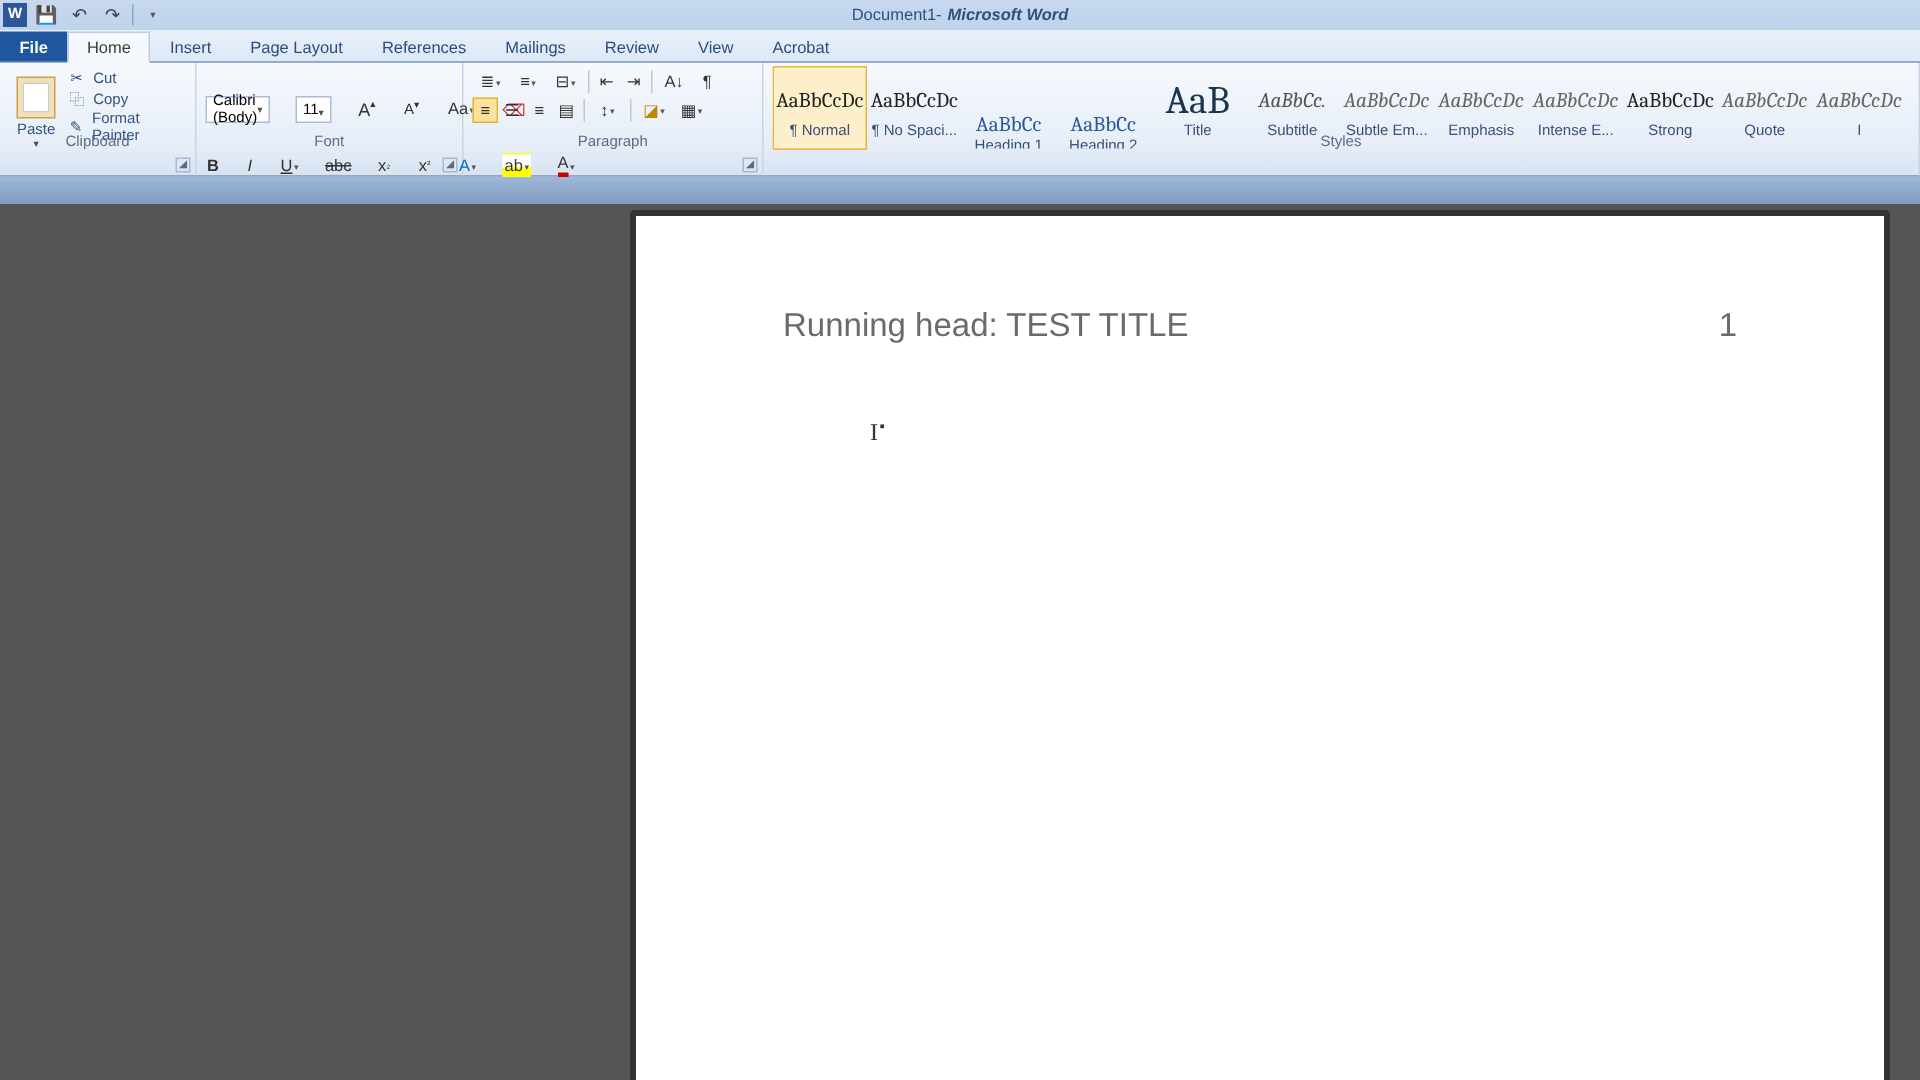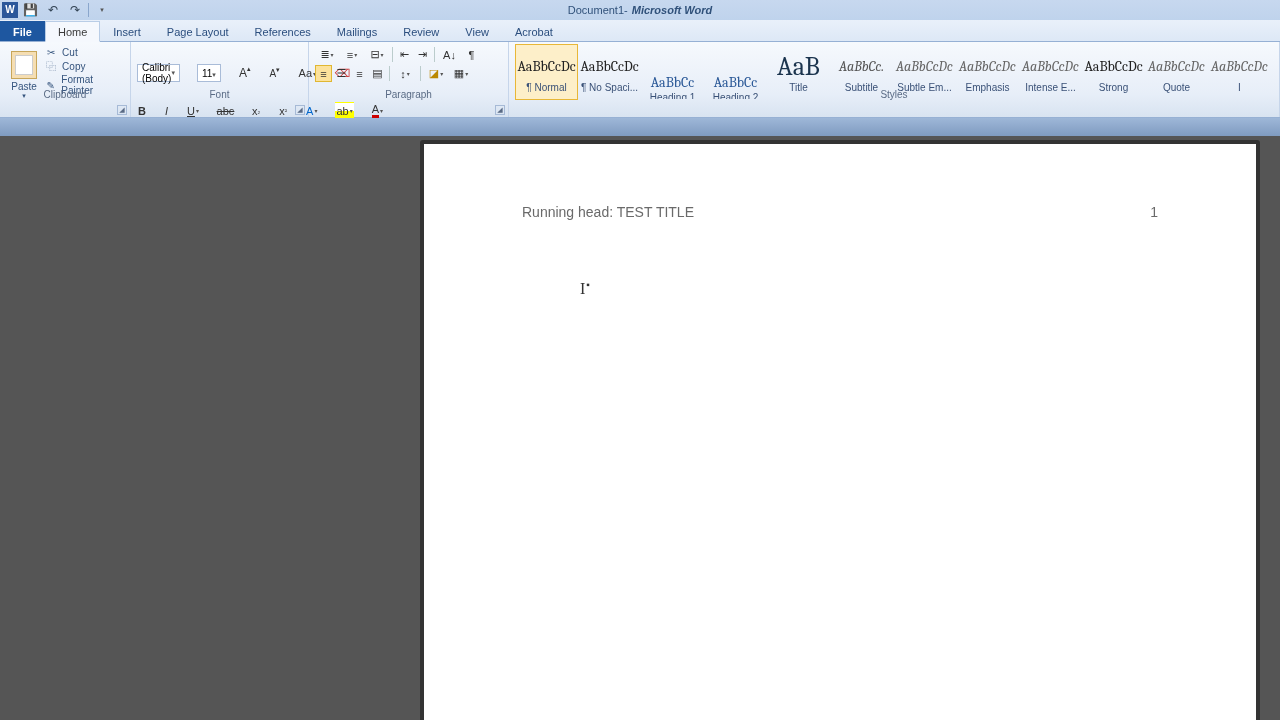--- a/index.html
+++ b/index.html
@@ -64,21 +64,21 @@
 .style-item.big .prev{ font-size:26px; color:#1b344e;}
 .style-item.it .prev{ font-style:italic; color:#555;}
 .style-item.emph .prev{ font-style:italic; color:#666;}
 
 
 .doc-area{ position:absolute; top:118px; left:0; right:0; bottom:0; background:#555; overflow:hidden;}
 .doc-area::before{ content:""; position:absolute; top:0; left:0; right:0; height:18px; background:linear-gradient(#9eb7d8,#7f9bc0);}
 .page-wrap{ position:absolute; top:22px; left:420px;}
 .page-shadow{ background:#333; padding:4px; border-radius:3px;}
 .page{ width:832px; height:1060px; background:#fff; padding:60px 98px; position:relative;}
-.header-line{ display:flex; justify-content:space-between; font-family:"Times New Roman",serif; font-size:14px; color:#6a6a6a;}
+.header-line{ display:flex; justify-content:space-between; font-family:"Times New Roman",serif; font-size:22px; color:#6a6a6a;}
 .cursor{ position:absolute; top:136px; left:156px; font-family:"Times New Roman",serif; font-size:16px; color:#333;}
 
 .tri{ font-size:7px; color:#555;}
 </style>
 </head>
 <body>
 
 <div class="qat-bar">
   <div class="qat">
     <div class="word-icon">W</div>

